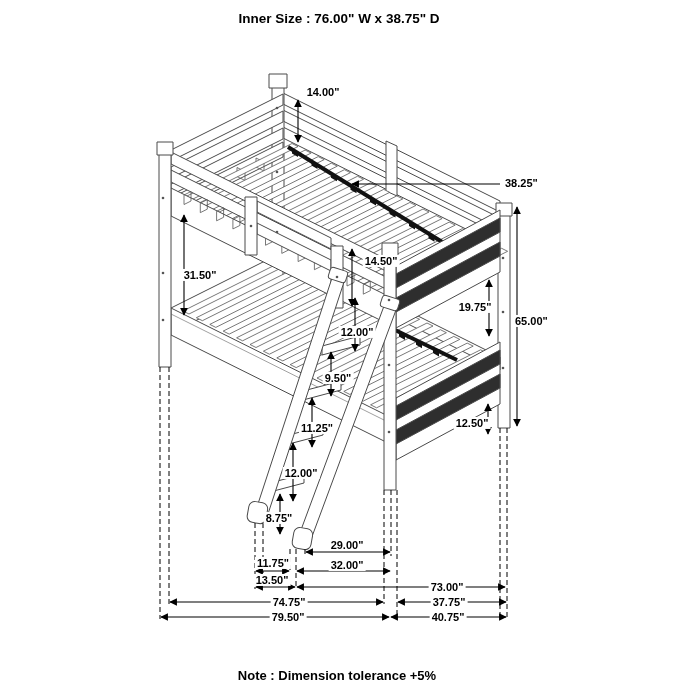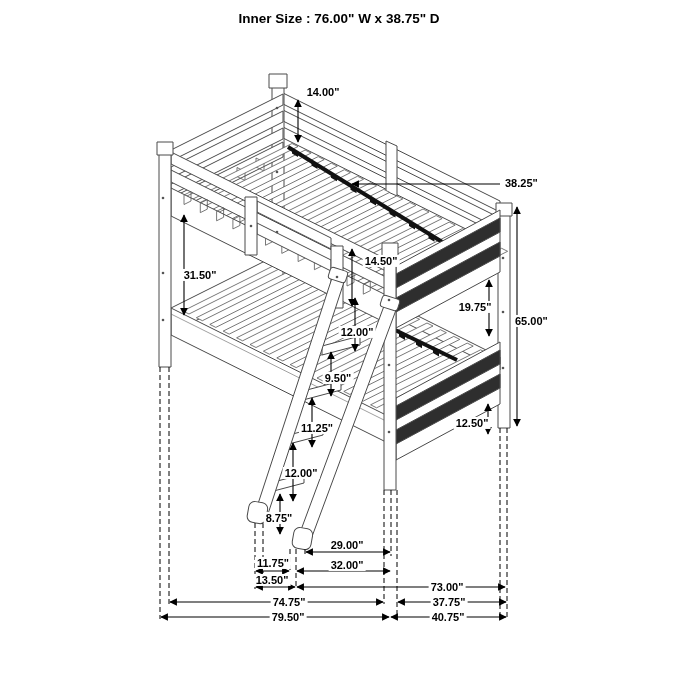--- a/index.html
+++ b/index.html
@@ -238,14 +238,15 @@
 <span class="lbl" style="left:347px;top:545px">29.00"</span>
 <span class="lbl" style="left:273px;top:563px">11.75"</span>
 <span class="lbl" style="left:347px;top:565px">32.00"</span>
 <span class="lbl" style="left:272px;top:580px">13.50"</span>
 <span class="lbl" style="left:447px;top:587px">73.00"</span>
 <span class="lbl" style="left:289px;top:602px">74.75"</span>
 <span class="lbl" style="left:449px;top:602px">37.75"</span>
 <span class="lbl" style="left:288px;top:617px">79.50"</span>
 <span class="lbl" style="left:448px;top:617px">40.75"</span>
 
+<div class="note">Note : Dimension tolerance +5%</div>
 
 </div>
 
 </body></html>

